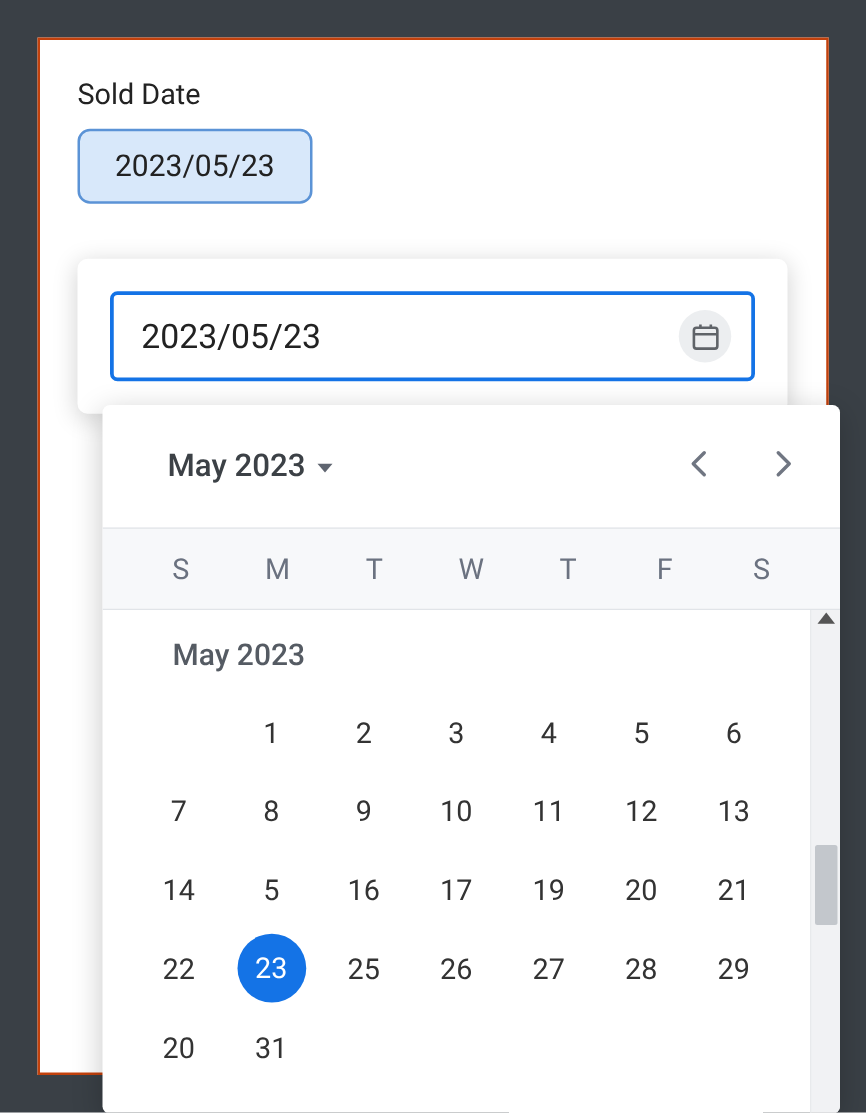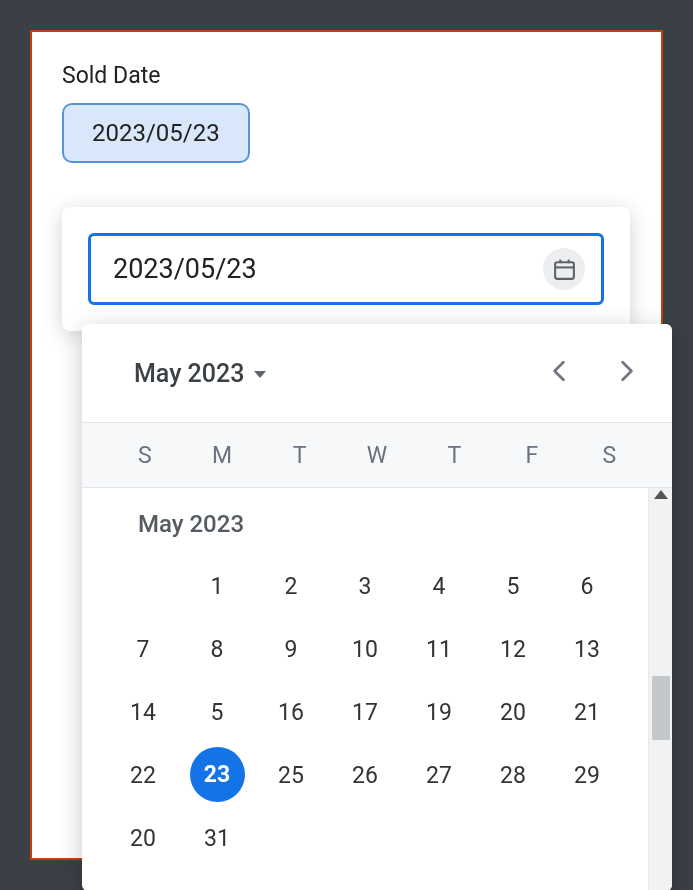--- a/index.html
+++ b/index.html
@@ -150,21 +150,20 @@
     cursor: pointer;
     border-radius: 50%;
   }
   .day.blank { cursor: default; }
   .day.selected {
     background: #1473e6;
     color: #fff;
     width: 55px;
     height: 55px;
     margin: 0 auto;
-    font-weight: bold;
   }
   .scrollbar {
     width: 24px;
     background: #f1f2f4;
     position: relative;
     border-left: 1px solid #e8eaec;
   }
   .scroll-arrow-up {
     position: absolute;
     top: 2px; left: 50%;

